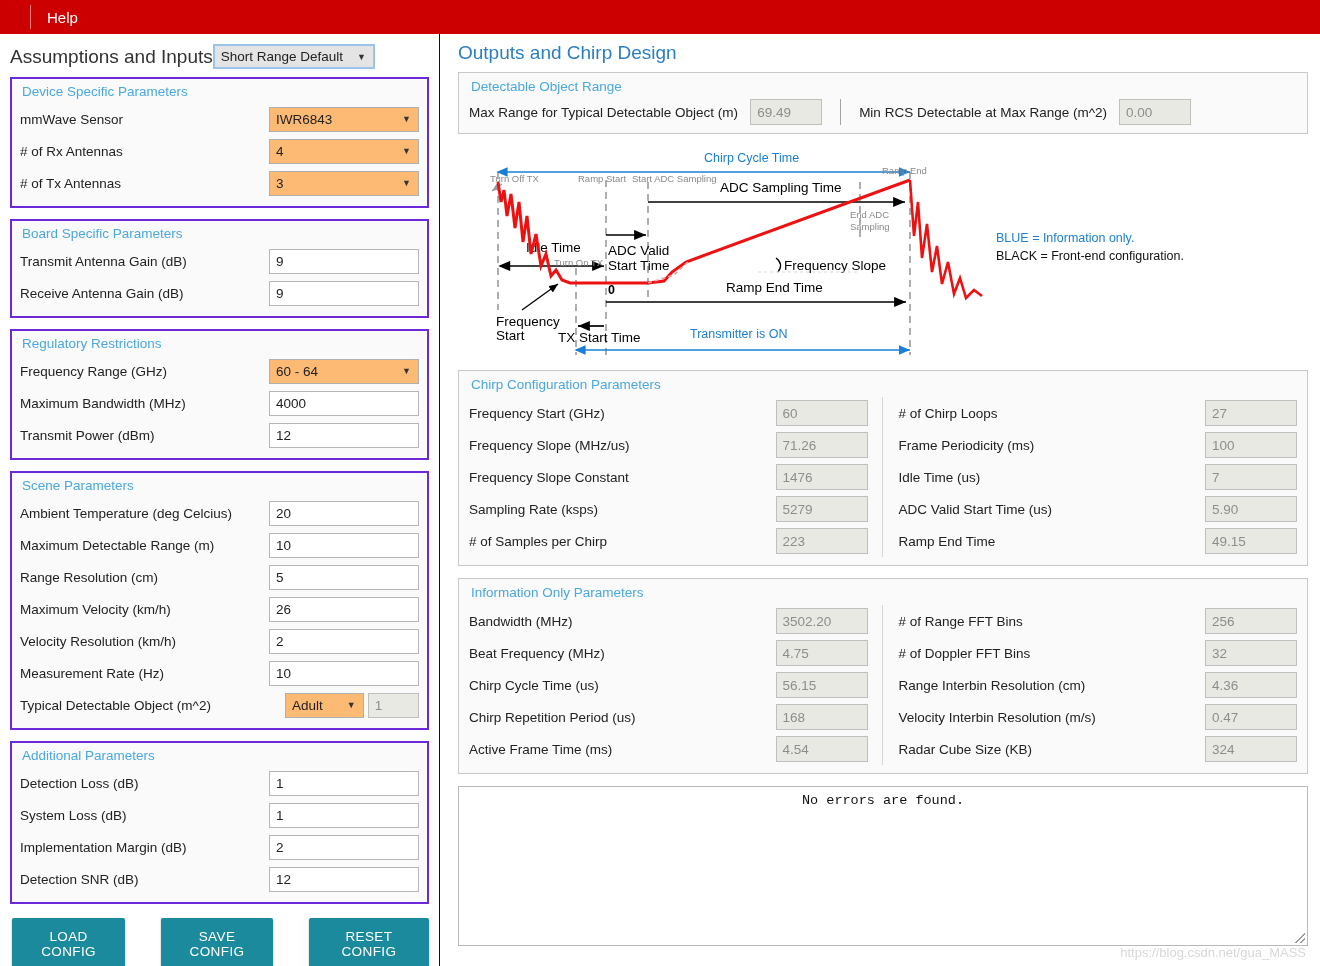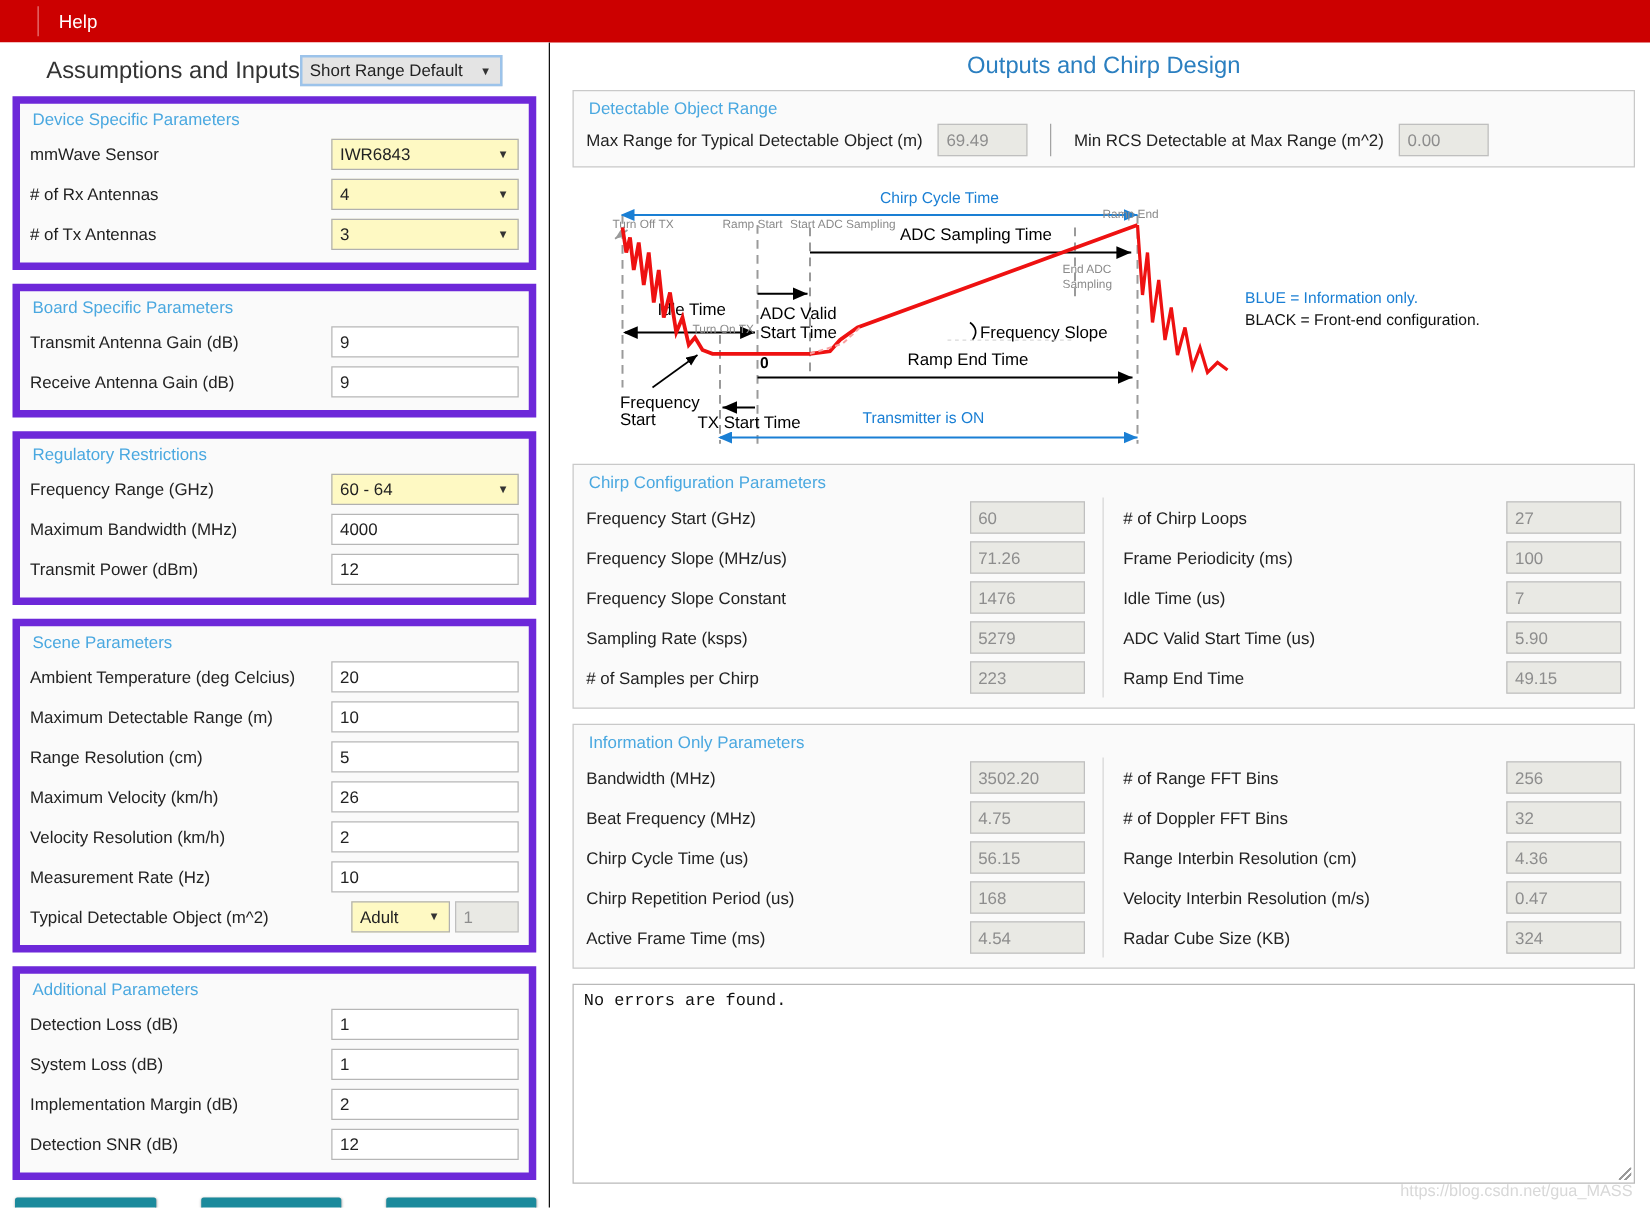--- a/index.html
+++ b/index.html
@@ -36,42 +36,42 @@
     background:#fff;
     position:relative;
   }
   .right-panel {
     width:880px;
     padding:4px 12px 0 18px;
     position:relative;
   }
 
   .panel-head {
-    display:flex; align-items:center; justify-content:center;
+    display:flex; align-items:center; justify-content:flex-start;
     margin:4px 0 8px 0;
   }
   .panel-title { font-size:19px; color:#333; font-weight:400; }
   .panel-title.blue { color:#2b7fc0; }
 
   .preset-select {
     width:162px; height:25px;
     border:2px solid #9cc3ea;
     background:#e4e4e4;
     font-family:"Liberation Sans", sans-serif;
     font-size:13.5px; color:#222;
     padding:0 20px 0 6px;
     position:relative;
     display:flex; align-items:center;
     cursor:pointer;
   }
   .preset-select .car { position:absolute; right:7px; font-size:9px; color:#333; }
 
   
   .group {
-    border:6px solid #6d28d9;
+    border:2px solid #6d28d9;
     margin-bottom:11px;
     padding:3px 8px 7px 8px;
     background:#fafafa;
   }
   .group-legend {
     color:#4aa8e0; font-size:13.5px;
     padding:2px 0 4px 2px;
   }
   .row {
     display:flex; align-items:center;
@@ -85,21 +85,21 @@
     font-size:13.5px;
     display:flex; align-items:center;
     padding:0 6px;
   }
   .ctl.input {
     border:1px solid #b6b6b6;
     background:#ffffff; color:#222;
   }
   .ctl.select {
     border:1px solid #b0b0b0;
-    background:#fef9c3; color:#222;
+    background:#fdba74; color:#222;
     position:relative;
     padding-right:20px;
     cursor:pointer;
     text-align:right;
   }
   .ctl.select .car { position:absolute; right:7px; font-size:9px; color:#333; }
 
   .split-ctl { display:flex; width:134px; gap:4px; }
   .split-ctl .select { width:88px; }
   .split-ctl .ro { width:58px; }
@@ -154,20 +154,21 @@
   .errbox {
     border:1px solid #b9b9b9;
     background:#fff;
     height:160px;
     padding:6px 8px;
     font-family:"Liberation Mono", monospace;
     font-size:13.5px;
     color:#111;
     position:relative;
     overflow:hidden;
+    text-align:center;
   }
   .errbox::after{
     content:""; position:absolute; right:2px; bottom:2px;
     width:10px; height:10px;
     background:
       linear-gradient(135deg, transparent 45%, #9a9a9a 45%, #9a9a9a 55%, transparent 55%),
       linear-gradient(135deg, transparent 70%, #9a9a9a 70%, #9a9a9a 80%, transparent 80%);
   }
 
   .watermark {

